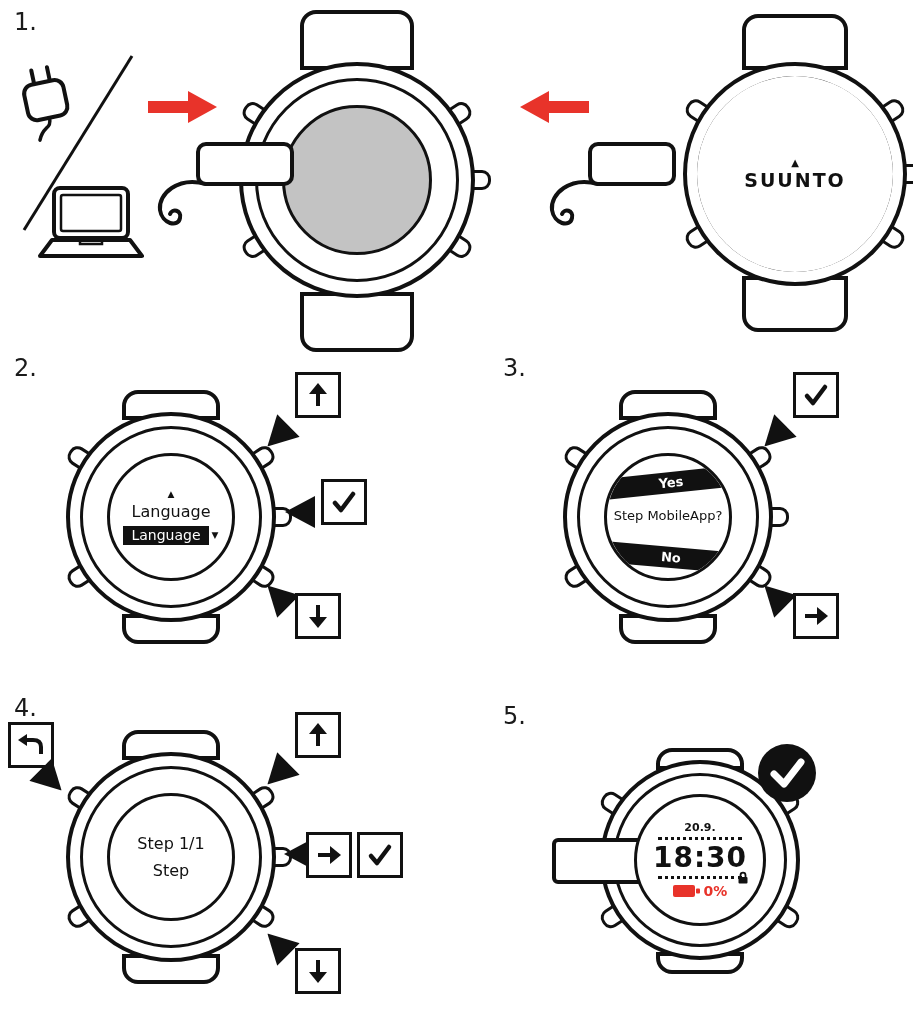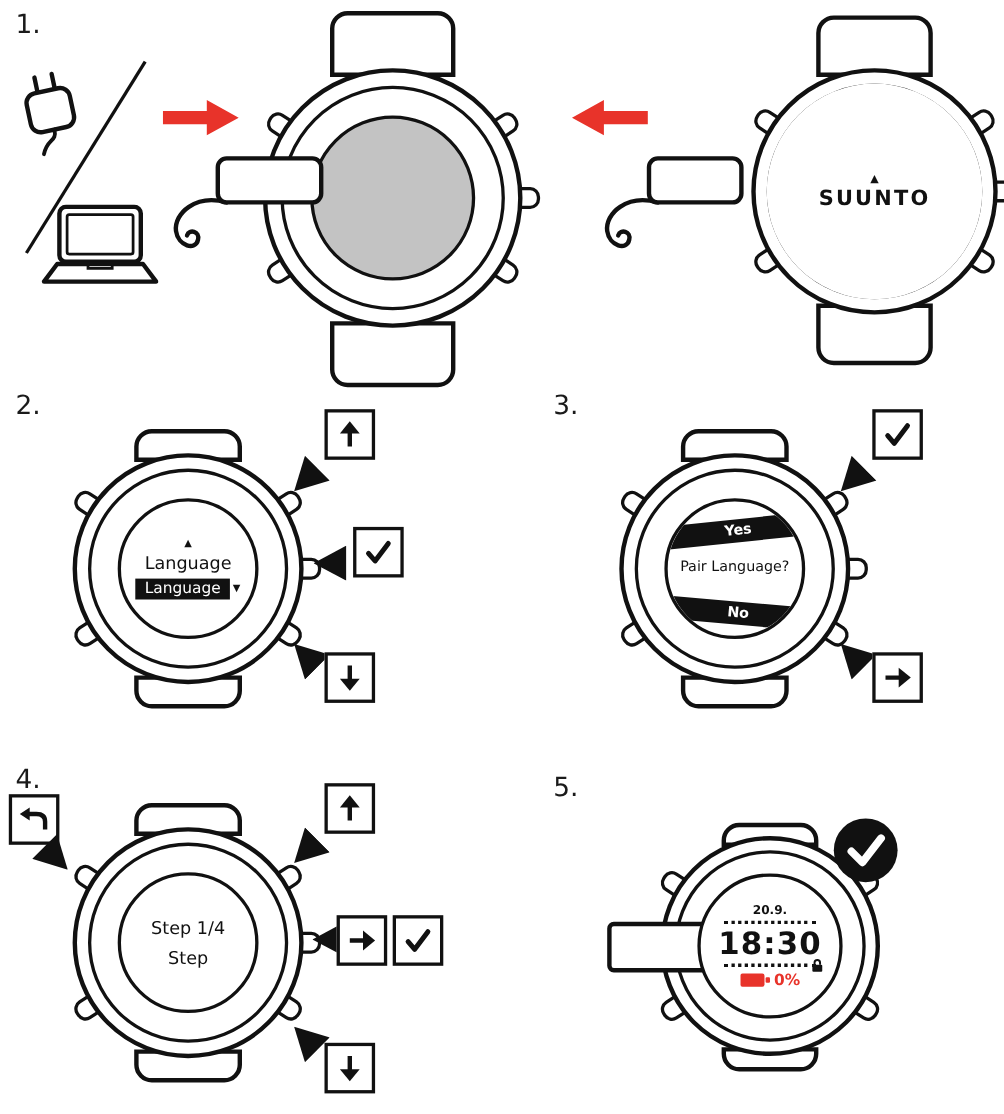--- a/index.html
+++ b/index.html
@@ -180,21 +180,21 @@
       <div class="bump" style="--a:147deg;--r:104px"></div>
       <div class="bump" style="--a:213deg;--r:104px"></div>
     </div>
     <div class="case" style="left:2px;top:22px;width:210px;height:210px"></div>
     <div class="bezel" style="left:16px;top:36px;width:182px;height:182px"></div>
     <div class="screen menu" style="left:43px;top:63px;width:128px;height:128px">
       <div class="ribbon" style="top:16px;transform:rotate(-6deg)">
         <span>Yes</span>
         <span class="chev">»</span>
       </div>
-      <div class="question">Pair Language?</div>
+      <div class="question">Step MobileApp?</div>
       <div class="ribbon" style="top:91px;transform:rotate(5deg)">
         <span>No</span>
         <span class="chev">»</span>
       </div>
     </div>
   </div>
   <div class="tri" style="left:760px;top:420px;transform:rotate(135deg)"></div>
   <div class="tri" style="left:760px;top:580px;transform:rotate(225deg)"></div>
   <div class="key" style="left:793px;top:372px">
     <svg width="26" height="26" viewBox="0 0 26 26">
@@ -224,21 +224,21 @@
     <div class="bumpset" style="left:107px;top:127px">
       <div class="bump" style="--a:-33deg;--r:104px"></div>
       <div class="bump" style="--a:0deg;--r:104px"></div>
       <div class="bump" style="--a:33deg;--r:104px"></div>
       <div class="bump" style="--a:147deg;--r:104px"></div>
       <div class="bump" style="--a:213deg;--r:104px"></div>
     </div>
     <div class="case" style="left:2px;top:22px;width:210px;height:210px"></div>
     <div class="bezel" style="left:16px;top:36px;width:182px;height:182px"></div>
     <div class="screen" style="left:43px;top:63px;width:128px;height:128px">
-      <div class="scr-line">Step 1/4</div>
+      <div class="scr-line">Step 1/1</div>
       <div class="scr-line">Step</div>
     </div>
   </div>
 
   <div class="tri" style="left:263px;top:758px;transform:rotate(135deg)"></div>
   <div class="tri" style="left:284px;top:838px;transform:rotate(180deg)"></div>
   <div class="tri" style="left:263px;top:928px;transform:rotate(225deg)"></div>
 
   <div class="key" style="left:295px;top:712px">
     <svg width="26" height="26" viewBox="0 0 26 26">

